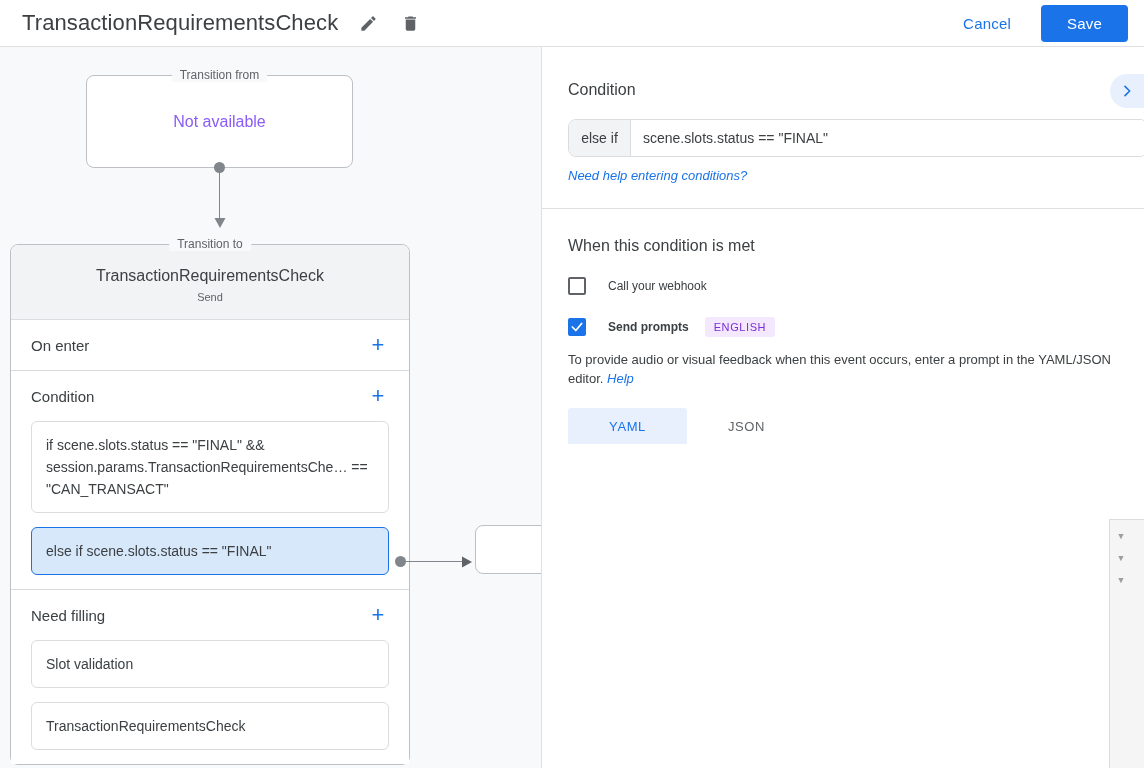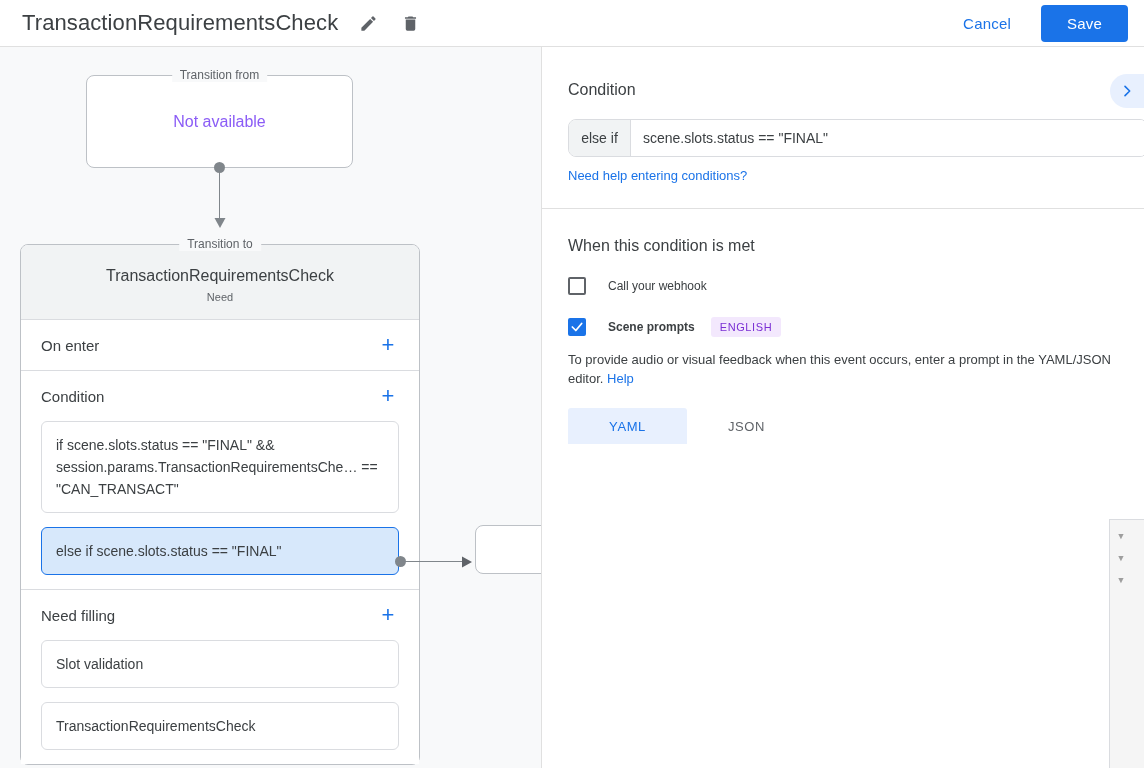--- a/index.html
+++ b/index.html
@@ -66,21 +66,21 @@
   }
 
   .conn-dot {
     position: absolute; width: 11px; height: 11px; border-radius: 50%;
     background: #80868b;
   }
   .conn-line { position: absolute; background: #80868b; }
 
   
   #node-to {
-    position: absolute; left: 20px; top: 197px; width: 400px;
+    position: absolute; left: 10px; top: 197px; width: 400px;
     border: 1px solid #bdc1c6; border-radius: 8px;
     background: #ffffff; overflow: visible;
   }
   #node-to .legend {
     position: absolute; top: -8px; left: 50%; transform: translateX(-50%);
     background: #f8f9fa; padding: 0 8px; font-size: 12px; color: #5f6368;
     white-space: nowrap;
   }
   .scene-head {
     background: #f1f3f4; border-radius: 7px 7px 0 0;
@@ -135,21 +135,21 @@
   }
   .cond-key {
     background: #f1f3f4; border-right: 1px solid #dadce0;
     display: flex; align-items: center; justify-content: center;
     width: 62px; font-size: 14px; color: #3c4043; flex: none;
   }
   .cond-val {
     flex: 1; border: none; outline: none; background: #ffffff;
     font-family: inherit; font-size: 14px; color: #3c4043; padding: 0 12px;
   }
-  .link { color: #1a73e8; text-decoration: none; font-size: 13px; cursor: pointer; }
+  .link { color: #1a73e8; text-decoration: none; font-size: 13px; cursor: pointer; font-style: italic; }
   .help-link { display: inline-block; margin-top: 11px; }
 
   .divider { height: 1px; background: #e0e0e0; margin-top: 24px; }
 
   .cb-row { display: flex; align-items: center; margin-top: 22px; }
   .cb {
     width: 18px; height: 18px; border: 2px solid #5f6368; border-radius: 2px;
     background: #fff; cursor: pointer; flex: none;
   }
   .cb.on { background: #1a73e8; border-color: #1a73e8; display: flex; align-items: center; justify-content: center; }
@@ -227,21 +227,21 @@
     <div class="conn-line" style="left:219px; top:121px; width:1px; height:50px;"></div>
     <svg style="position:absolute; left:213px; top:168px;" width="14" height="14" viewBox="0 0 14 14">
       <path d="M7 13 L1.5 3 L12.5 3 Z" fill="#80868b"></path>
     </svg>
 
     <div id="node-to">
       <div class="legend">Transition to</div>
 
       <div class="scene-head">
         <div class="scene-name">TransactionRequirementsCheck</div>
-        <div class="scene-sub">Need</div>
+        <div class="scene-sub">Send</div>
       </div>
 
       <div class="sect">
         <div class="sect-hdr">
           <span class="sect-title">On enter</span>
           <span class="plus">+</span>
         </div>
       </div>
 
       <div class="sect">
@@ -299,21 +299,21 @@
         <div class="cb"></div>
         <span class="cb-label">Call your webhook</span>
       </div>
 
       <div class="cb-row">
         <div class="cb on">
           <svg width="14" height="14" viewBox="0 0 24 24" fill="none" stroke="#ffffff" stroke-width="3" stroke-linecap="round" stroke-linejoin="round">
             <polyline points="4 12 10 18 20 6"></polyline>
           </svg>
         </div>
-        <span class="cb-label bold">Scene prompts</span>
+        <span class="cb-label bold">Send prompts</span>
         <span class="badge">ENGLISH</span>
       </div>
 
       <div class="hint">
         <span>To provide audio or visual feedback when this event occurs, enter a prompt in the YAML/JSON editor.</span>
         <a class="link">Help</a>
       </div>
 
       <div class="tabs">
         <div class="tab active">YAML</div>

